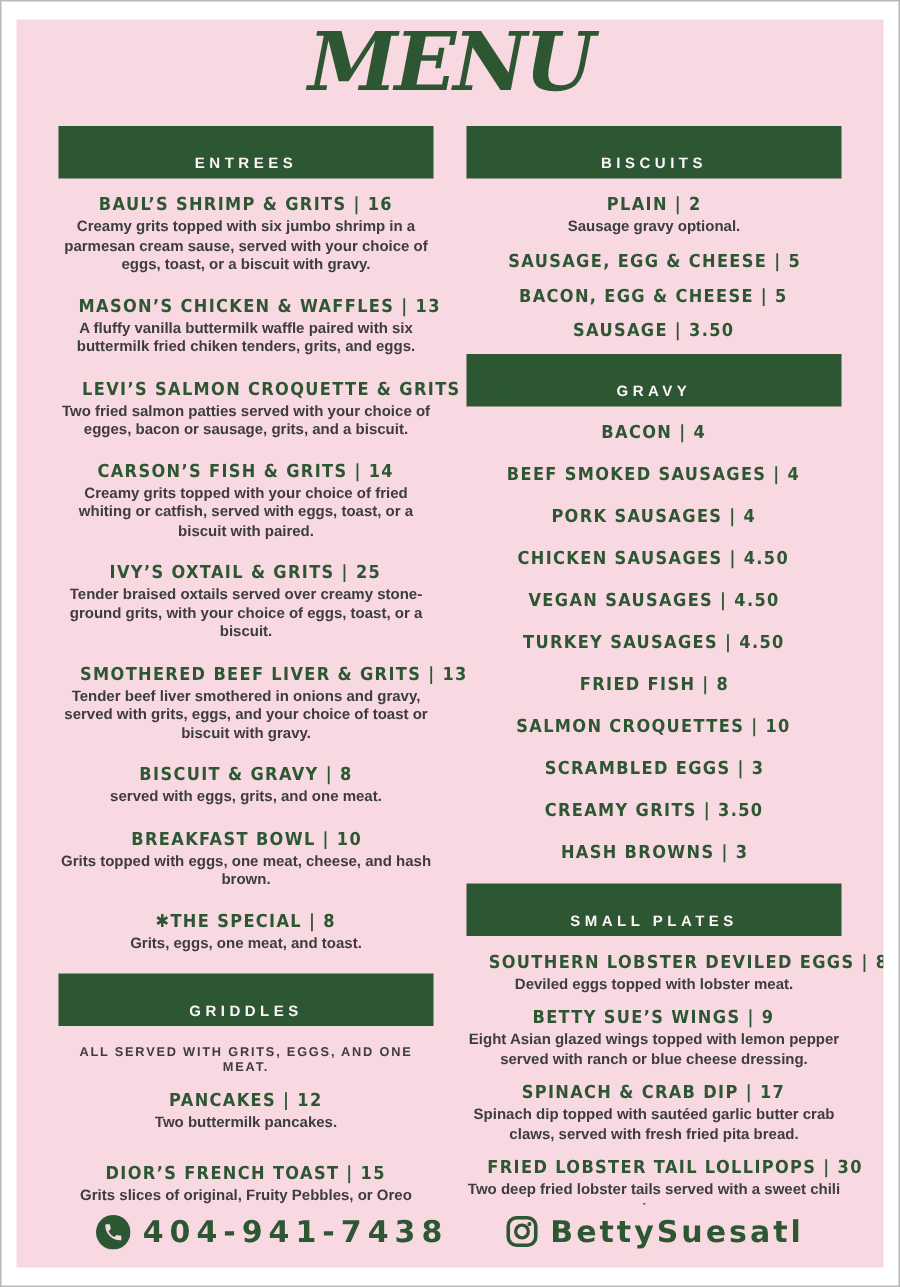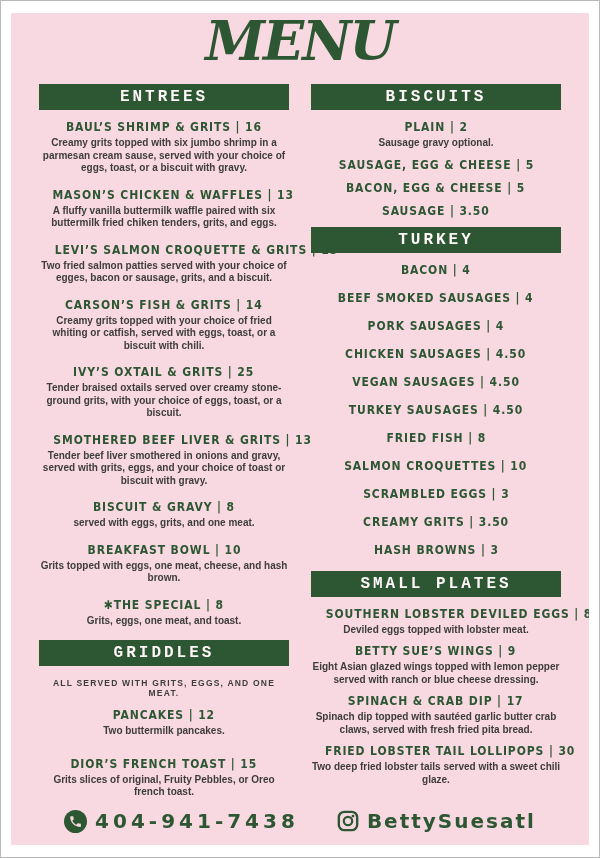--- a/index.html
+++ b/index.html
@@ -37,26 +37,26 @@
     display:flex;
     gap:22px;
     padding:0 28px;
     overflow:hidden;
   }
   .col{flex:1;min-width:0;}
   .menu-section + .menu-section{margin-top:6px;}
   .section-header{
     background:var(--green);
     color:var(--header-text);
-    font-family:Liberation Mono, monospace;
-    font-weight:bold;
-    font-size:16px;
+    font-family:Liberation Sans, sans-serif;
+    font-weight:bold;
+    font-size:10px;
     letter-spacing:3px;
     text-align:center;
-    padding:4px 0 4px 0;
+    padding:20px 0 4px 0;
     margin-bottom:10px;
   }
   .section-note{
     text-align:center;
     font-size:8.5px;
     font-weight:bold;
     letter-spacing:1.2px;
     color:var(--ink);
     margin-bottom:10px;
     margin-top:12px;
@@ -126,21 +126,21 @@
             <div class="menu-item">
               <div class="item-name"><span class="nm">MASON’S CHICKEN &amp; WAFFLES | 13</span></div>
               <div class="item-desc">A fluffy vanilla buttermilk waffle paired with six buttermilk fried chiken tenders, grits, and eggs.</div>
             </div>
             <div class="menu-item">
               <div class="item-name"><span class="nm">LEVI’S SALMON CROQUETTE &amp; GRITS | 15</span></div>
               <div class="item-desc">Two fried salmon patties served with your choice of egges, bacon or sausage, grits, and a biscuit.</div>
             </div>
             <div class="menu-item">
               <div class="item-name"><span class="nm">CARSON’S FISH &amp; GRITS | 14</span></div>
-              <div class="item-desc">Creamy grits topped with your choice of fried whiting or catfish, served with eggs, toast, or a biscuit with chili.</div>
+              <div class="item-desc">Creamy grits topped with your choice of fried whiting or catfish, served with eggs, toast, or a biscuit with paired.</div>
             </div>
             <div class="menu-item">
               <div class="item-name"><span class="nm">IVY’S OXTAIL &amp; GRITS | 25</span></div>
               <div class="item-desc">Tender braised oxtails served over creamy stone-ground grits, with your choice of eggs, toast, or a biscuit.</div>
             </div>
             <div class="menu-item">
               <div class="item-name"><span class="nm">SMOTHERED BEEF LIVER &amp; GRITS | 13</span></div>
               <div class="item-desc">Tender beef liver smothered in onions and gravy, served with grits, eggs, and your choice of toast or biscuit with gravy.</div>
             </div>
             <div class="menu-item">
@@ -180,21 +180,21 @@
               <div class="item-name"><span class="nm">SAUSAGE, EGG &amp; CHEESE | 5</span></div>
             </div>
             <div class="menu-item">
               <div class="item-name"><span class="nm">BACON, EGG &amp; CHEESE | 5</span></div>
             </div>
             <div class="menu-item">
               <div class="item-name"><span class="nm">SAUSAGE | 3.50</span></div>
             </div>
           </section>
           <section class="menu-section section-sides">
-            <div class="section-header">TURKEY</div>
+            <div class="section-header">GRAVY</div>
             <div class="menu-item">
               <div class="item-name"><span class="nm">BACON | 4</span></div>
             </div>
             <div class="menu-item">
               <div class="item-name"><span class="nm">BEEF SMOKED SAUSAGES | 4</span></div>
             </div>
             <div class="menu-item">
               <div class="item-name"><span class="nm">PORK SAUSAGES | 4</span></div>
             </div>
             <div class="menu-item">

